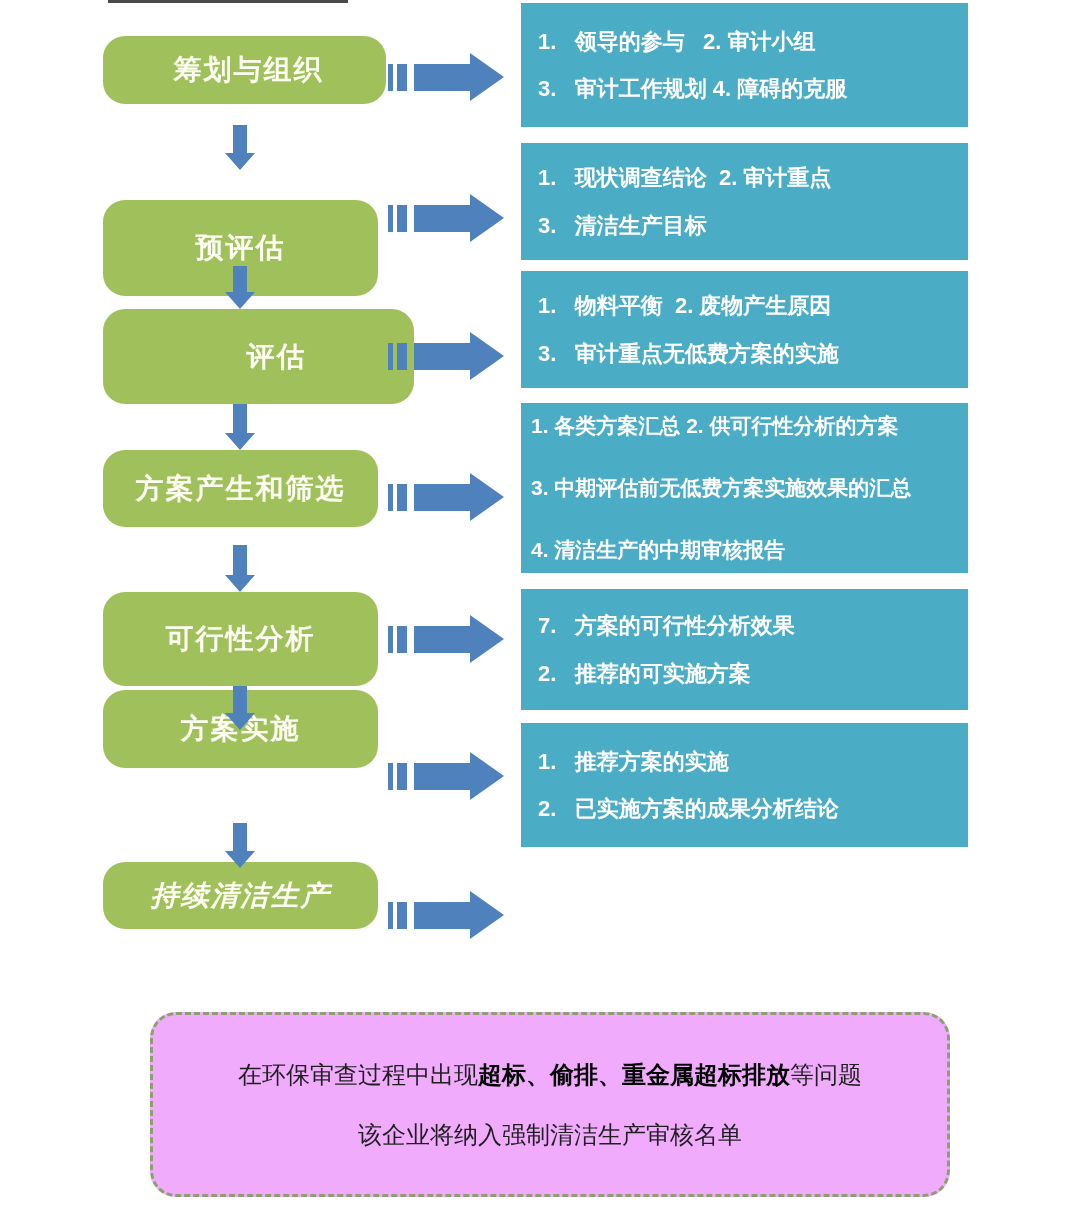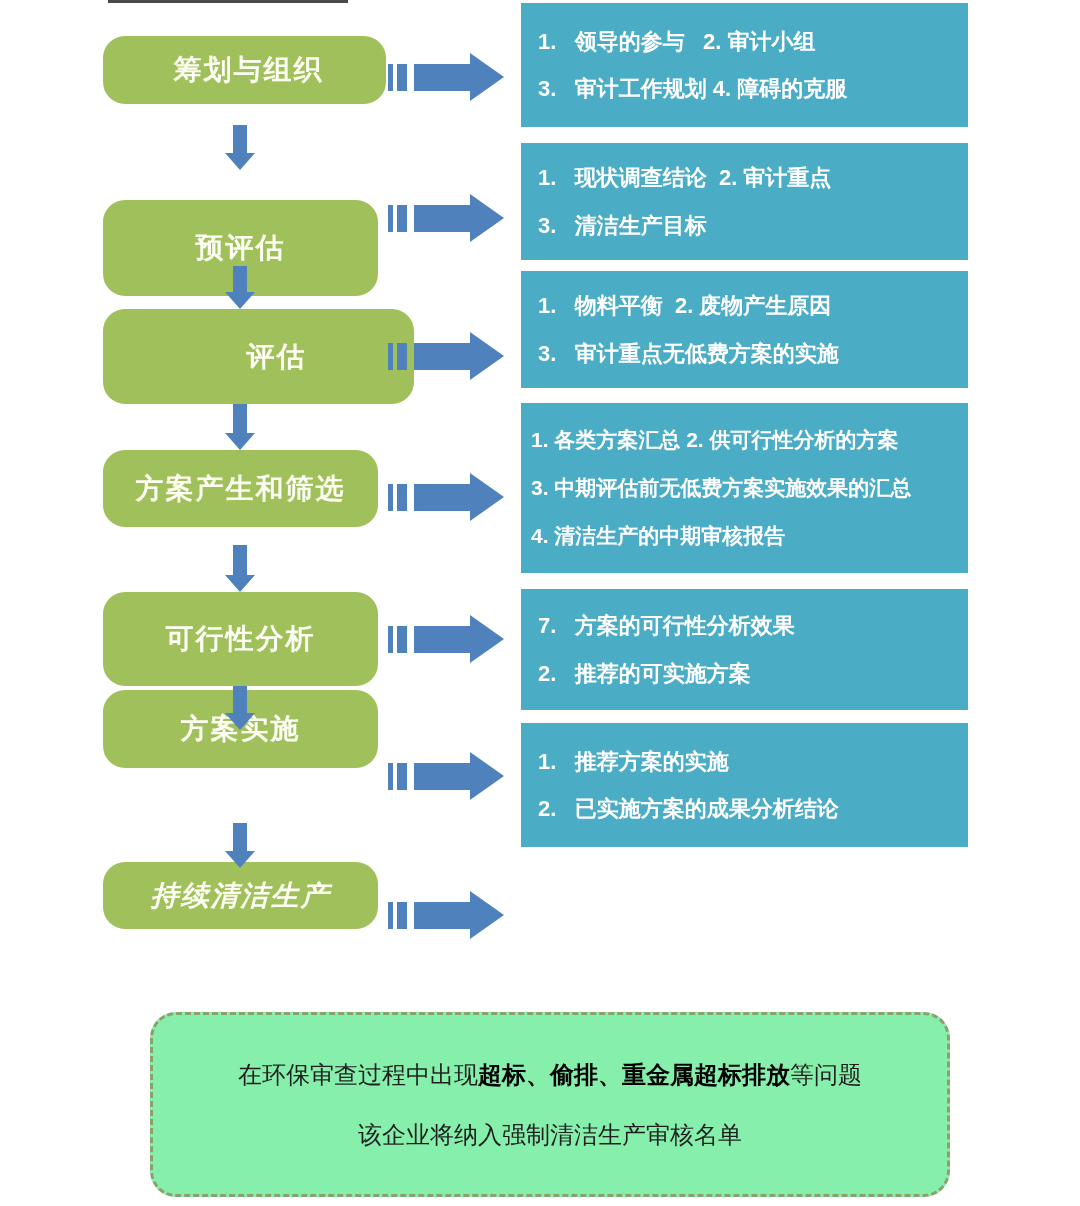--- a/index.html
+++ b/index.html
@@ -25,39 +25,39 @@
   
   .out{
     position:absolute;left:521px;width:447px;
     background:#4BACC6;
     color:#ffffff;font-weight:bold;font-size:22px;
     display:flex;flex-direction:column;justify-content:center;
     gap:20px;
     padding-left:17px;box-sizing:border-box;
     white-space:pre-wrap;
   }
-  .out.tall{gap:22px;font-size:21px;padding-left:10px;}
+  .out.tall{gap:36px;font-size:21px;padding-left:10px;}
   .out-line{line-height:1.25;}
 
   
   .varrow{position:absolute;left:225px;width:30px;display:flex;flex-direction:column;align-items:center;}
   .varrow .stem{width:14px;background:#4F81BD;flex:1;}
   .varrow .vhead{width:0;height:0;border-left:15px solid transparent;border-right:15px solid transparent;border-top:17px solid #4F81BD;}
 
   
   .sarrow{position:absolute;left:388px;height:48px;display:flex;align-items:center;}
   .sarrow .bar1{width:5px;height:27px;background:#4F81BD;margin-right:4px;}
   .sarrow .bar2{width:10px;height:27px;background:#4F81BD;margin-right:7px;}
   .sarrow .body{width:56px;height:27px;background:#4F81BD;}
   .sarrow .shead{width:0;height:0;border-top:24px solid transparent;border-bottom:24px solid transparent;border-left:34px solid #4F81BD;}
 
   
   .note{
     position:absolute;left:150px;top:1012px;width:800px;height:185px;
-    background:#86efac;border:3px dashed #8CA06E;border-radius:26px;
+    background:#f0abfc;border:3px dashed #8CA06E;border-radius:26px;
     box-sizing:border-box;
     display:flex;flex-direction:column;align-items:center;justify-content:center;
     gap:28px;
     color:#1f1f1f;font-size:24px;text-align:center;
   }
   .note .bold-seg{font-weight:bold;color:#000;}
 </style>
 </head>
 <body>
 

